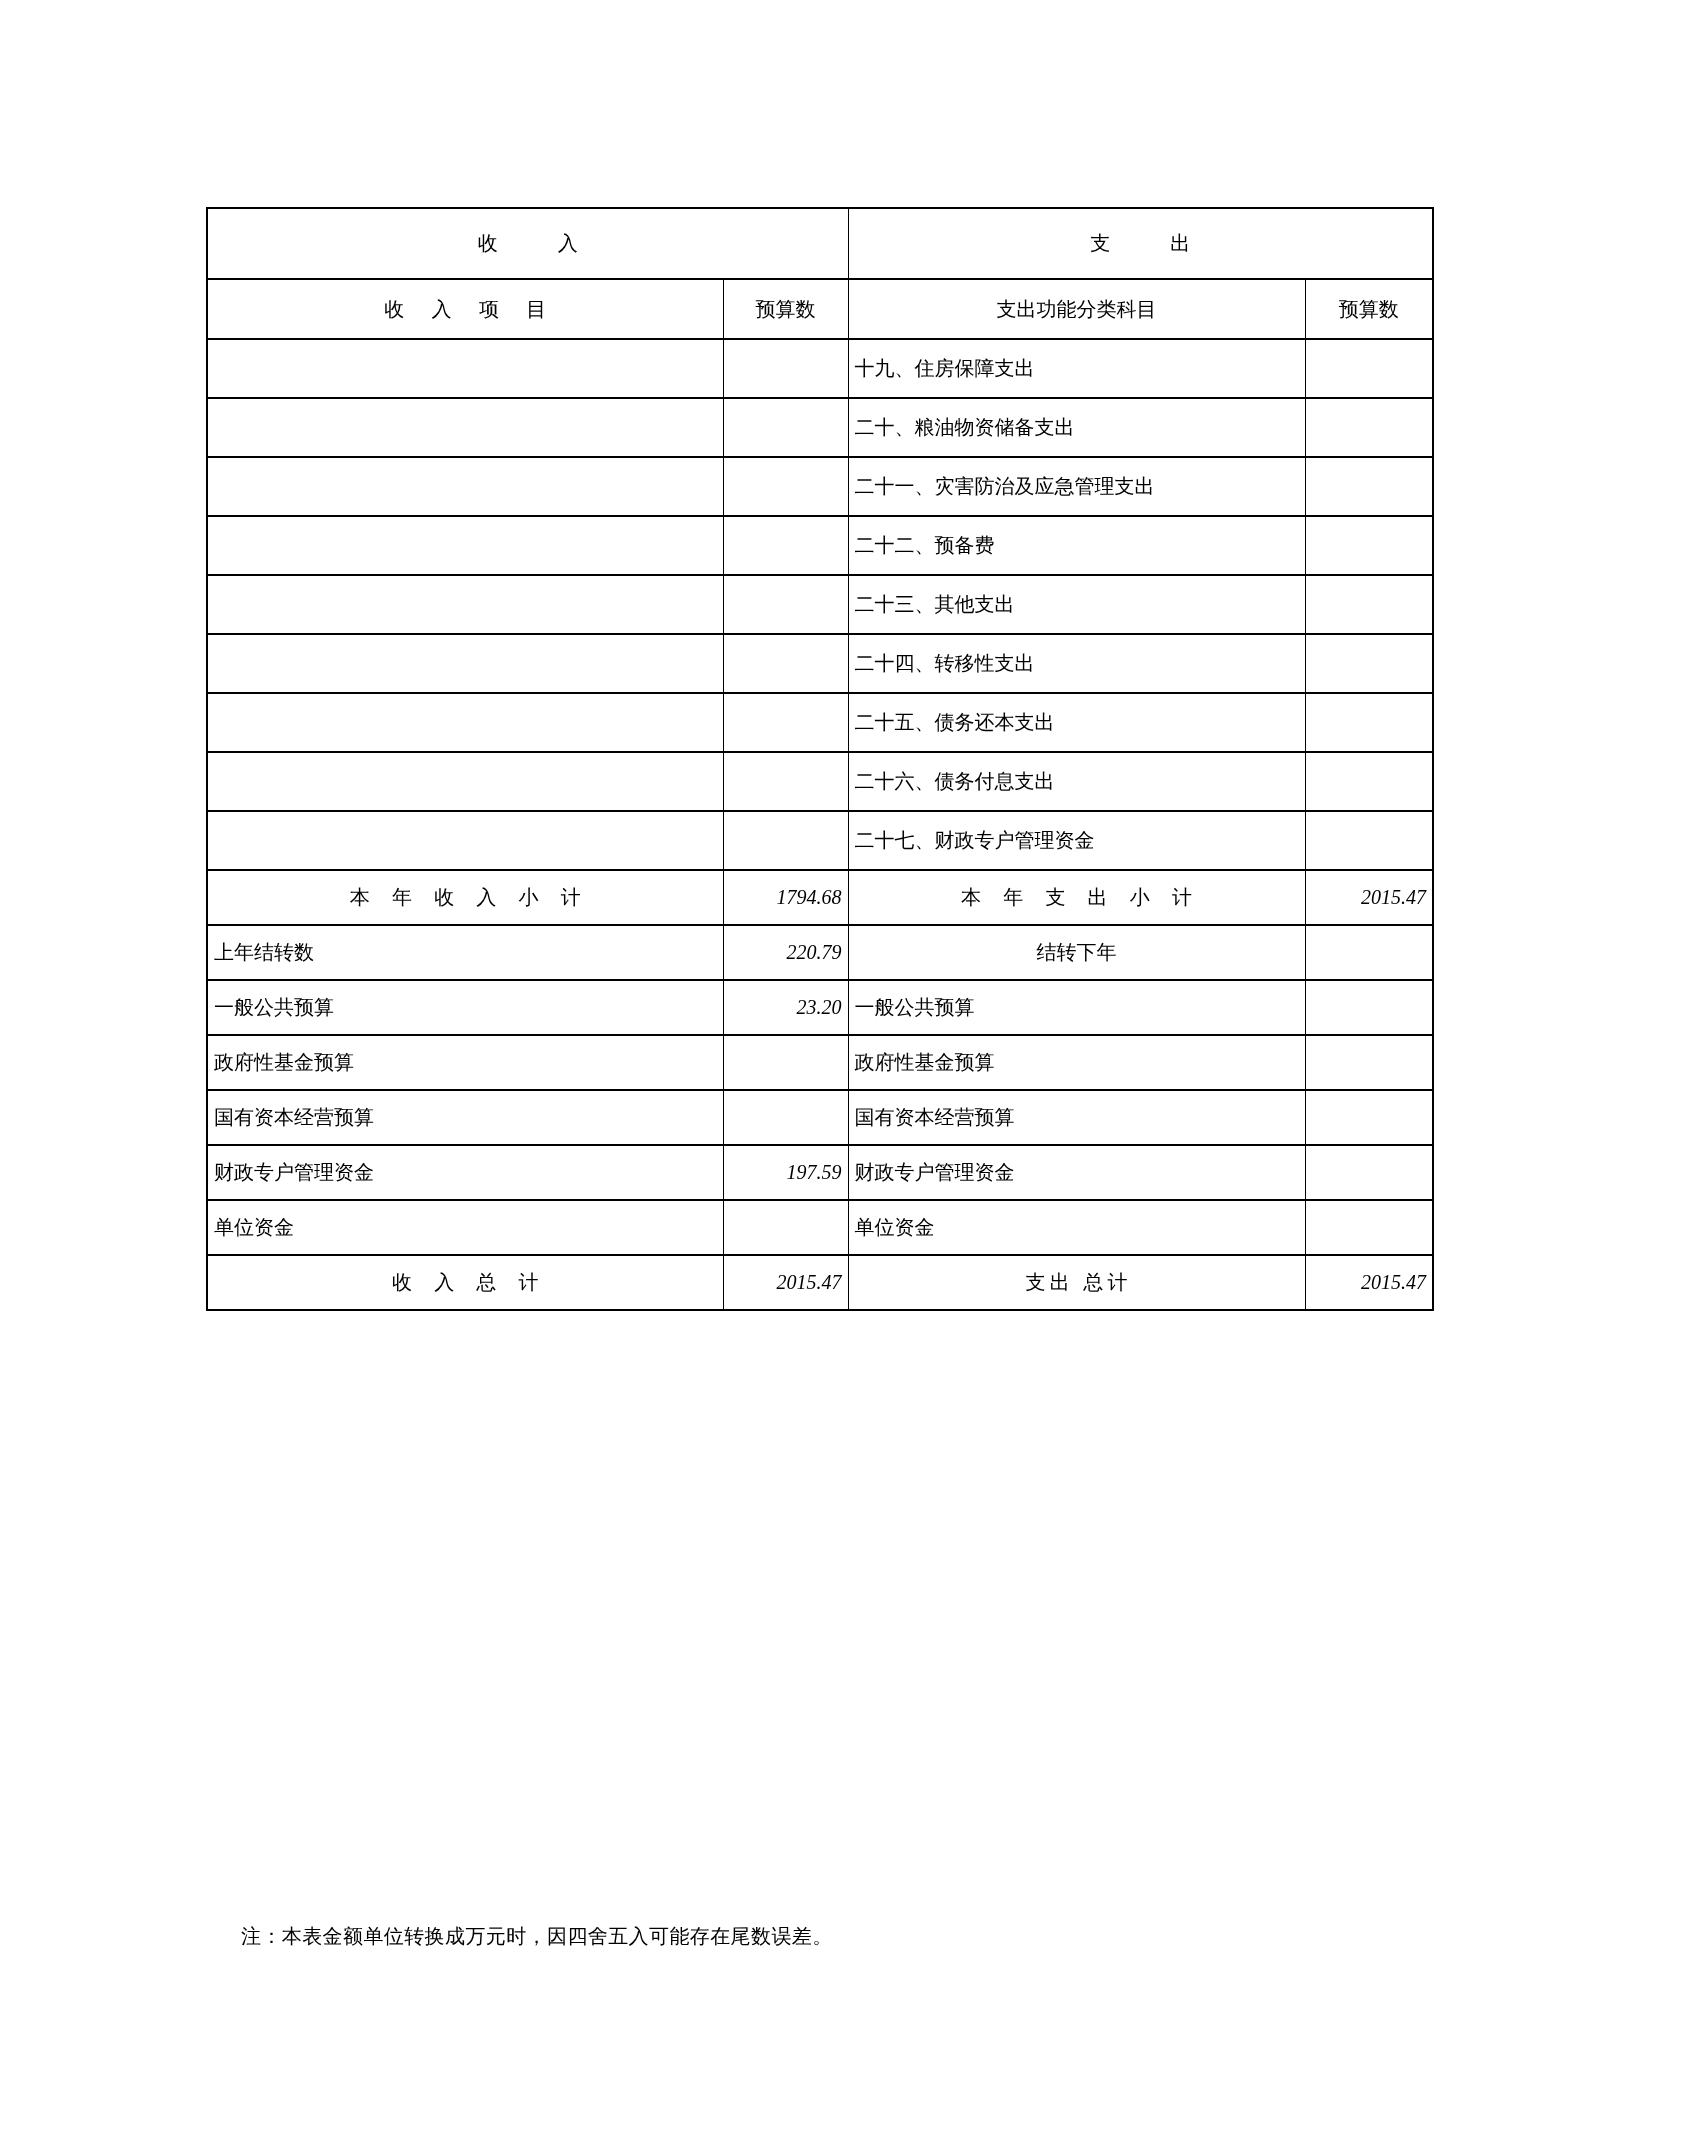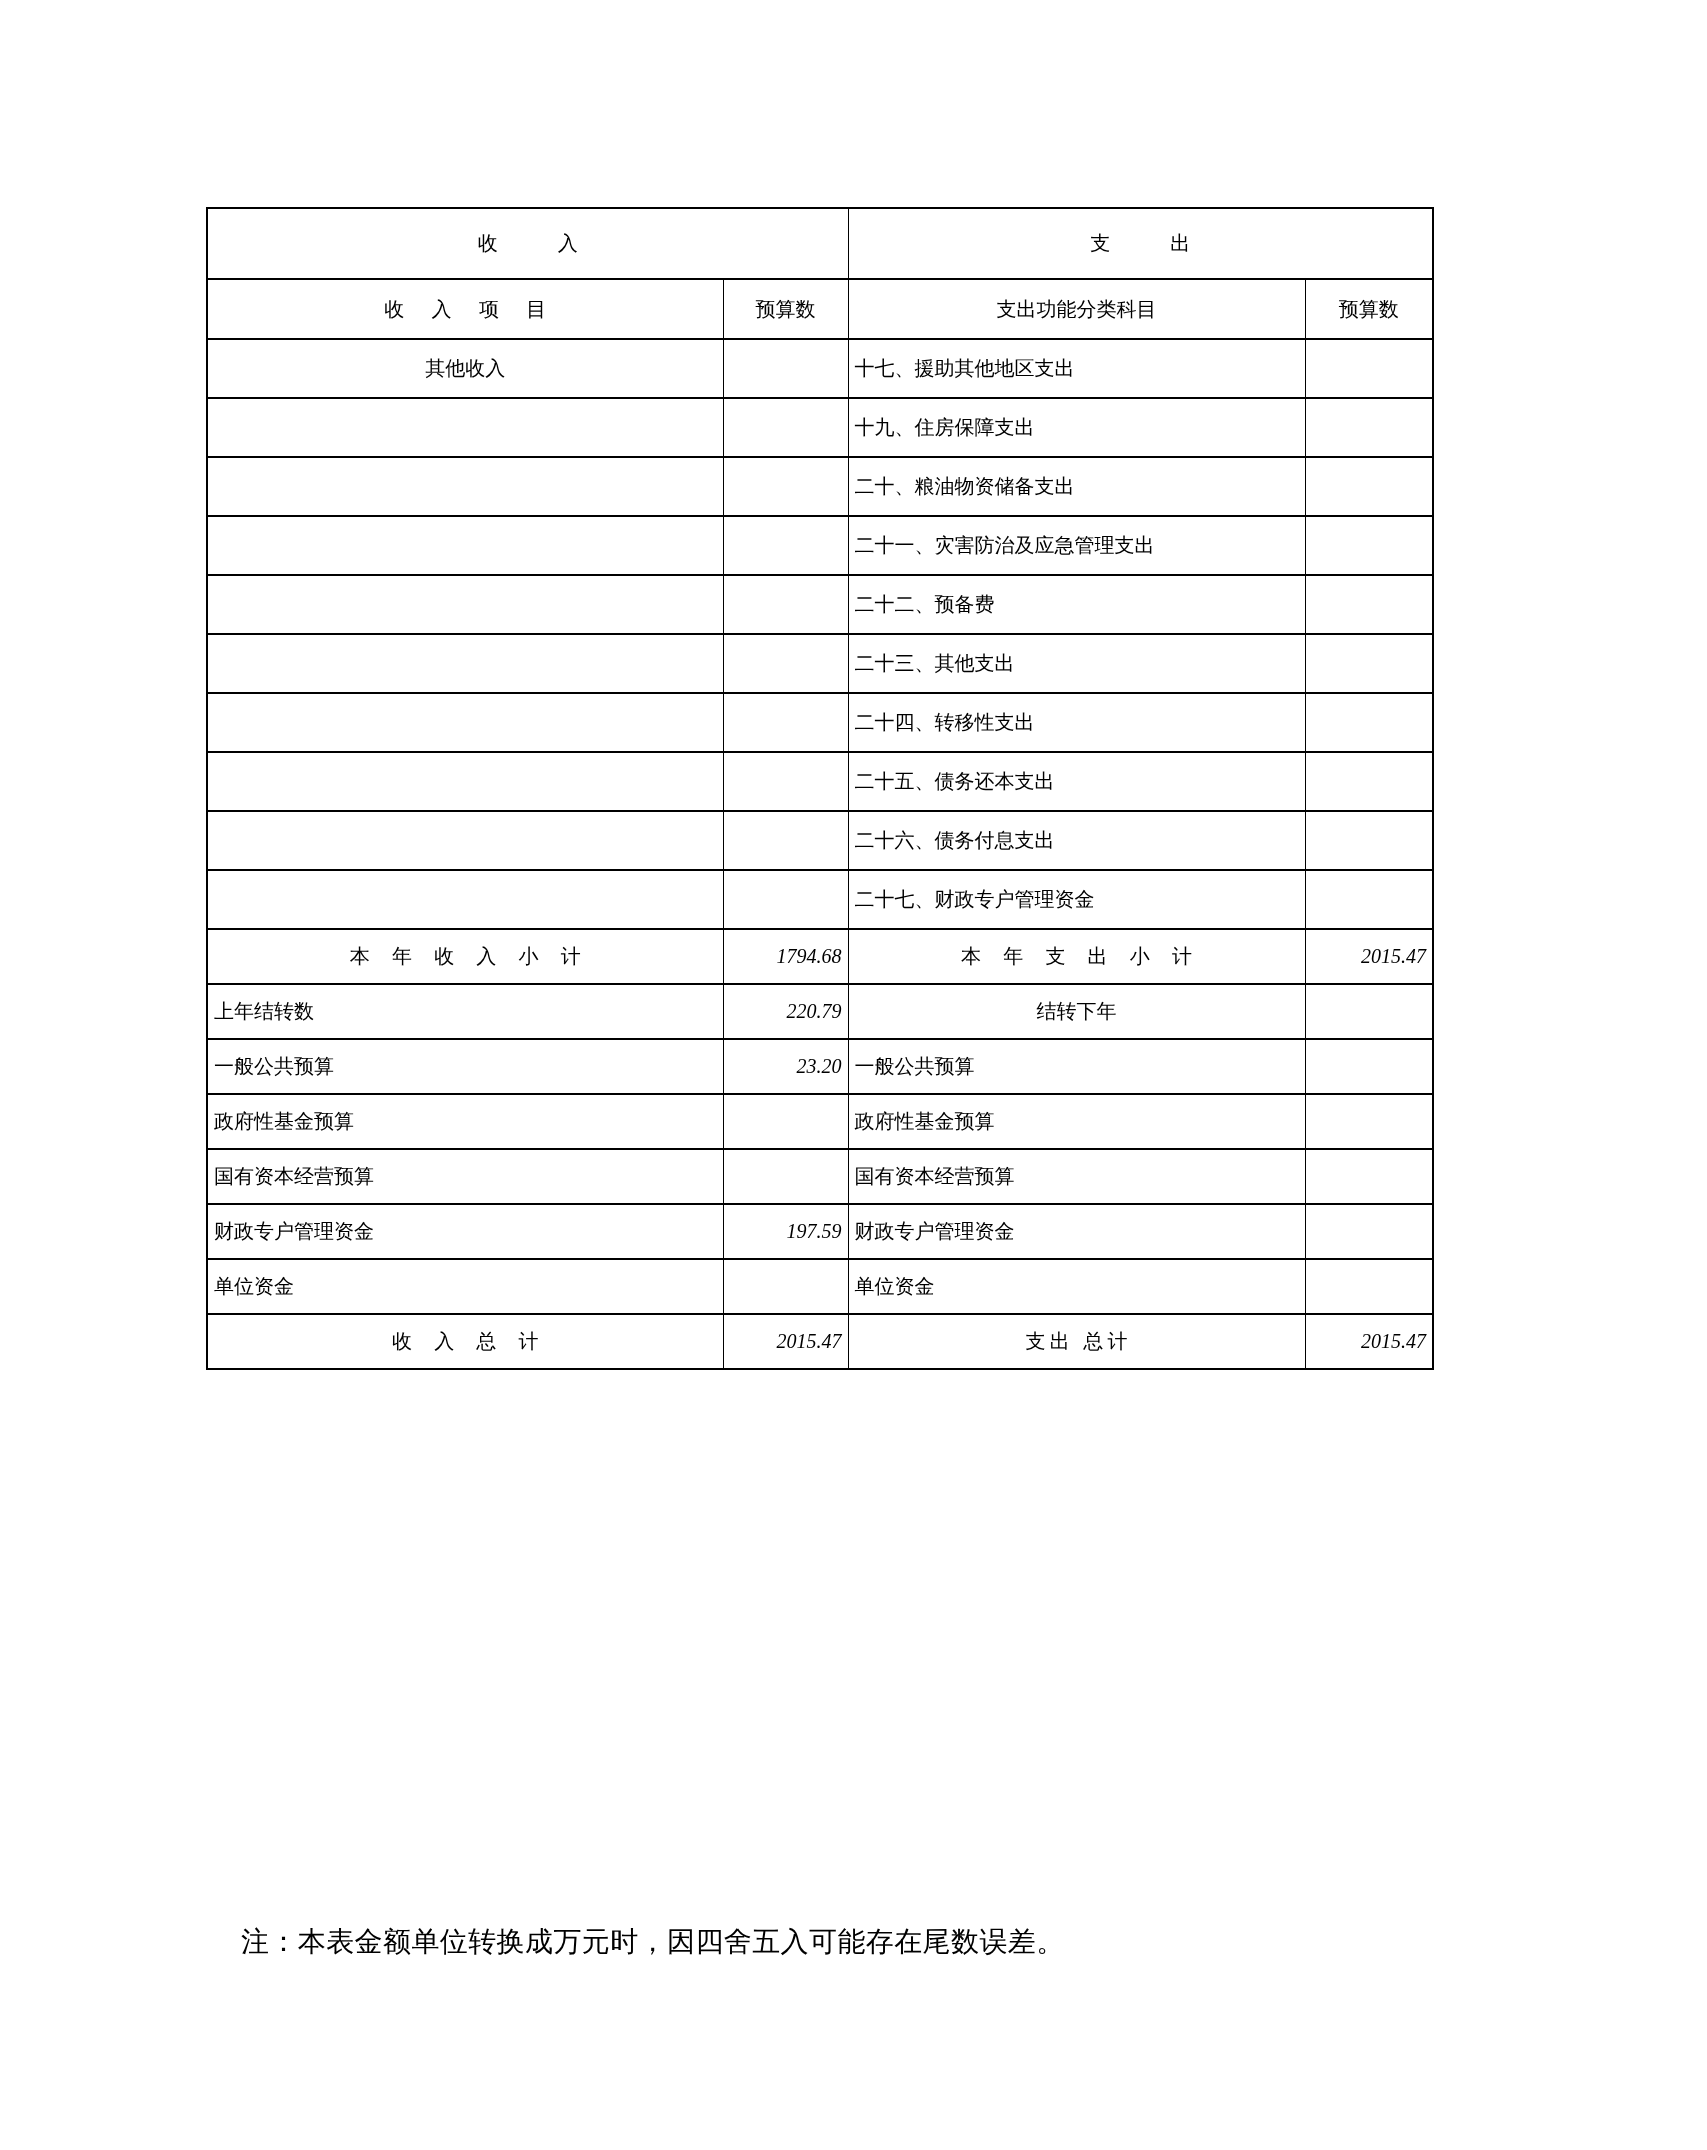--- a/index.html
+++ b/index.html
@@ -79,21 +79,21 @@
     font-style: oblique 12deg;
     font-family: "Liberation Serif", "DejaVu Serif", serif;
     font-size: 20px;
   }
 
   
   .table-note {
     position: absolute;
     left: 241px;
     top: 1923px;
-    font-size: 28px;
+    font-size: 20px;
     font-style: oblique 12deg;
     letter-spacing: 0.4px;
     white-space: nowrap;
     font-family: "Liberation Serif", "DejaVu Serif", serif;
   }
 </style>
 </head>
 <body>
 
 <div class="page">
@@ -113,26 +113,20 @@
       </tr>
 
       <tr class="row-head2">
         <td class="cell-center"><span class="sp-mid">收 入 项 目</span></td>
         <td class="cell-center"><span>预算数</span></td>
         <td class="cell-center"><span>支出功能分类科目</span></td>
         <td class="cell-center"><span>预算数</span></td>
       </tr>
 
       <tr class="row-tall">
-        <td class="cell-center"><span>其他收入</span></td>
-        <td class="cell-right num"><span></span></td>
-        <td class="cell-indent-exp"><span>十七、援助其他地区支出</span></td>
-        <td class="cell-right num"><span></span></td>
-      </tr>
-      <tr class="row-tall">
         <td class="cell-center"><span></span></td>
         <td class="cell-right num"><span></span></td>
         <td class="cell-indent-exp"><span>十九、住房保障支出</span></td>
         <td class="cell-right num"><span></span></td>
       </tr>
       <tr class="row-tall">
         <td class="cell-center"><span></span></td>
         <td class="cell-right num"><span></span></td>
         <td class="cell-indent-exp"><span>二十、粮油物资储备支出</span></td>
         <td class="cell-right num"><span></span></td>

